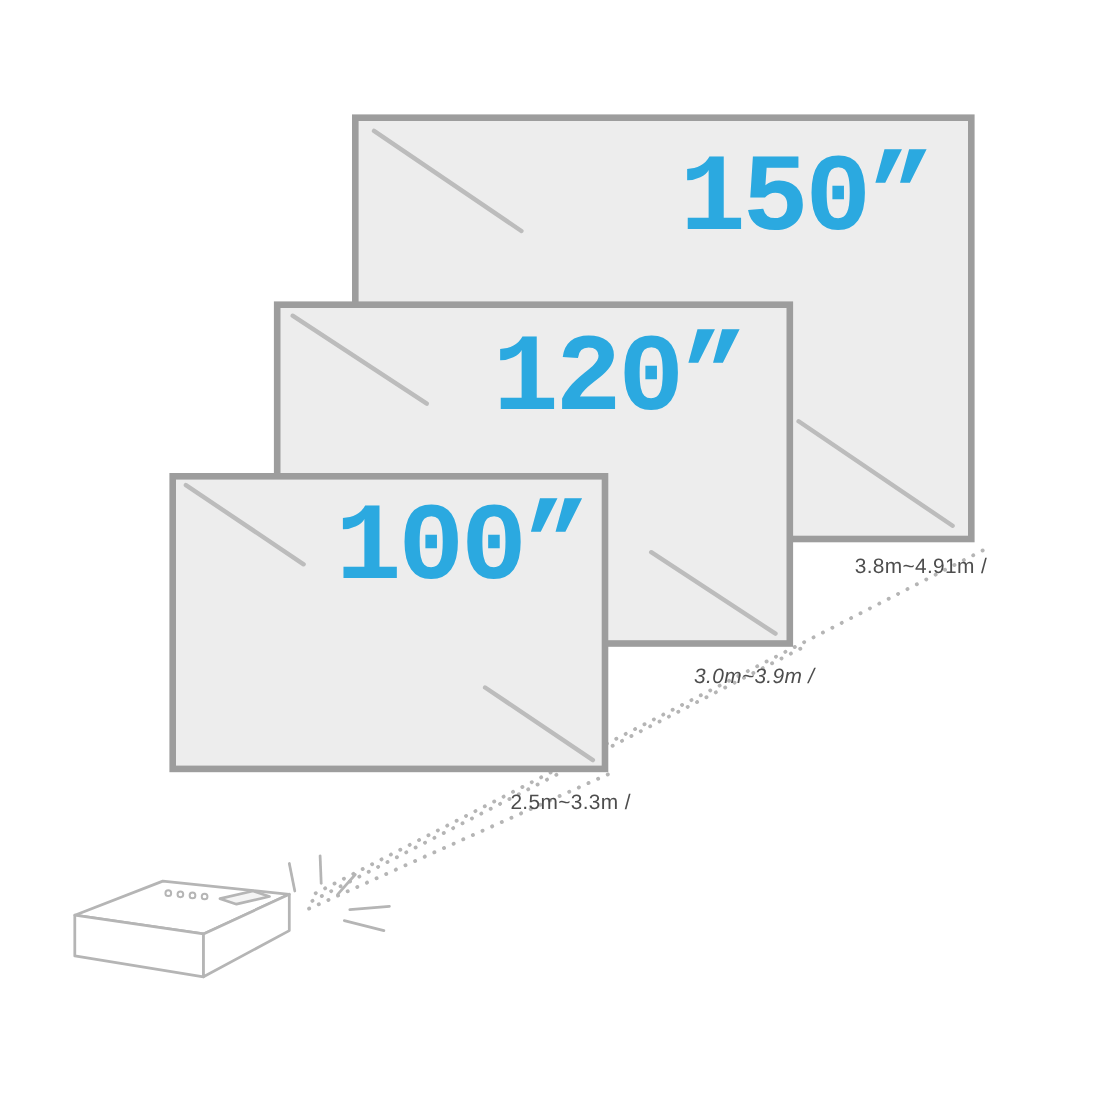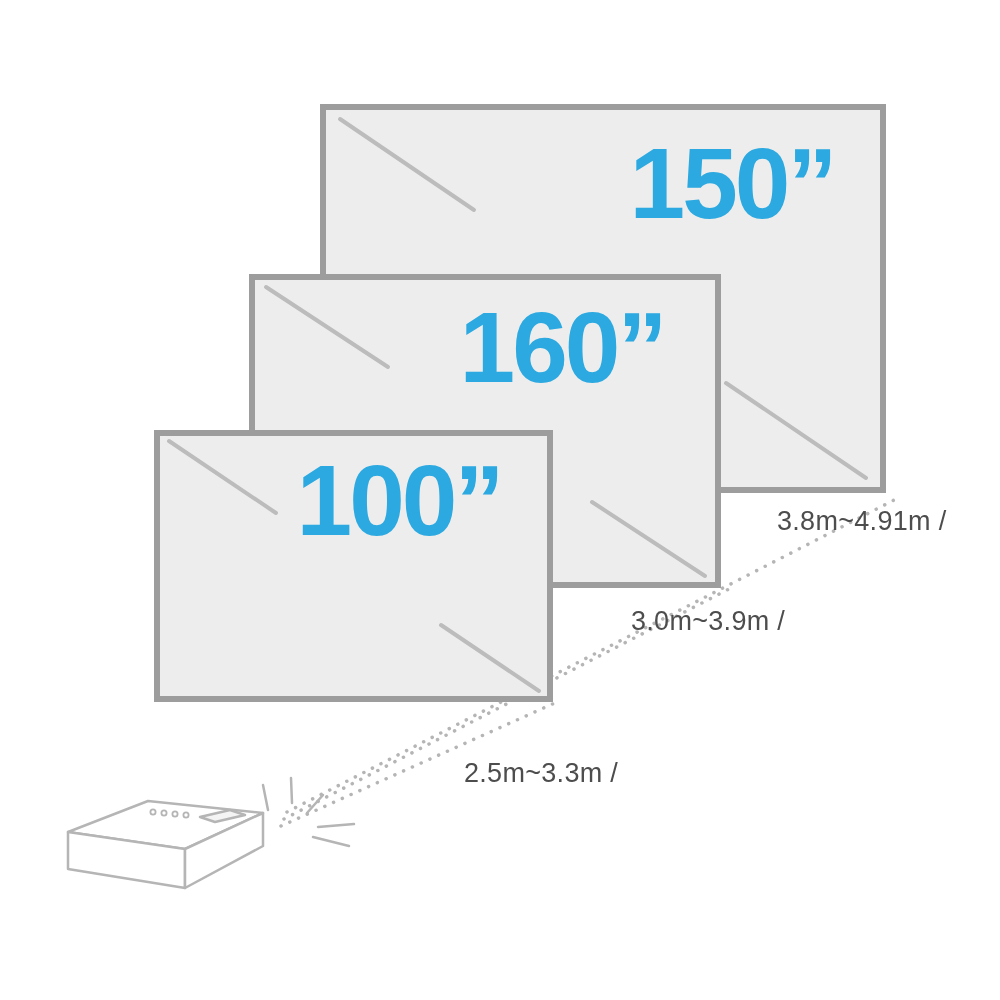--- a/index.html
+++ b/index.html
@@ -14,35 +14,36 @@
   .size-label{
     position:absolute;
     width:270px;
     text-align:center;
     color:#2BA9E0;
     font-size:100px;
     font-weight:600;
     line-height:1;
     letter-spacing:-3px;
     white-space:nowrap;
+    font-family:Liberation Mono, monospace;
   }
   .s150{left:597px;top:133px;}
   .s120{left:427px;top:297px;}
-  .s100{left:264px;top:450px;}
+  .s100{left:284px;top:450px;}
   .dist{
     position:absolute;
     color:#4d4d4d;
-    font-size:27px;
+    font-size:19px;
     line-height:1.45;
     letter-spacing:0.3px;
     white-space:nowrap;
   }
   .d150{left:777px;top:502px;}
-  .d120{left:631px;top:602px;}
-  .d100{left:464px;top:716px;margin-top:38px;}
+  .d120{left:631px;top:602px;font-style:italic;}
+  .d100{left:464px;top:716px;}
 </style>
 </head>
 <body>
 
 <div class="stage">
 
   <svg class="art" width="1000" height="1000" viewBox="0 0 1000 1000">
 
     <g stroke="#b5b5b5" stroke-width="3.5" stroke-linecap="round" stroke-dasharray="0.1 9.5" fill="none">
       <line x1="287" y1="812" x2="900" y2="497"></line>
@@ -83,21 +84,21 @@
         <line x1="263" y1="785" x2="268" y2="810"></line>
         <line x1="291" y1="778" x2="292" y2="803"></line>
         <line x1="323" y1="795" x2="307" y2="813"></line>
         <line x1="354" y1="824" x2="318" y2="827"></line>
         <line x1="349" y1="846" x2="313" y2="837"></line>
       </g>
     </g>
   </svg>
 
   <div class="size-label s150">150”</div>
-  <div class="size-label s120">160”</div>
+  <div class="size-label s120">120”</div>
   <div class="size-label s100">100”</div>
 
   <div class="dist d150">
     <div>3.8m~4.91m /</div>
   </div>
   <div class="dist d120">
     <div>3.0m~3.9m /</div>
   </div>
   <div class="dist d100">
     <div>2.5m~3.3m /</div>

